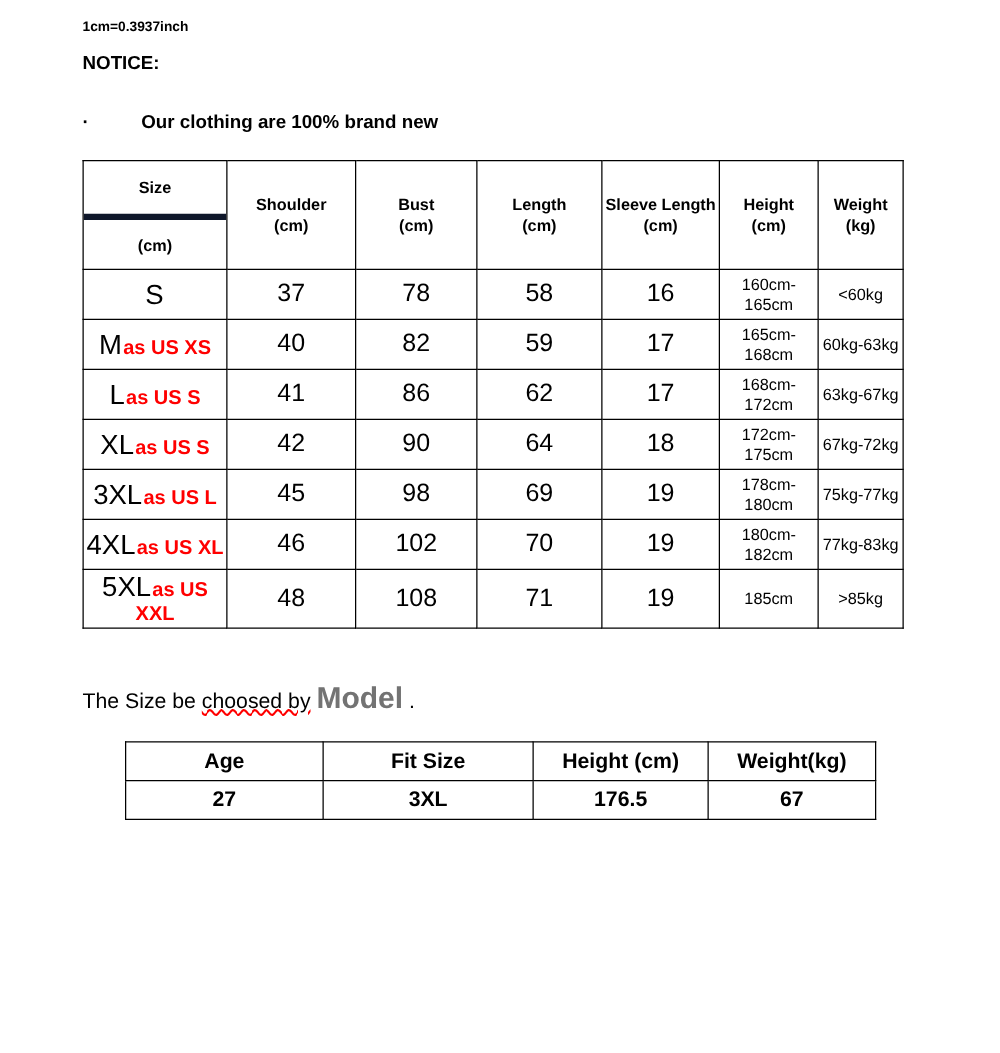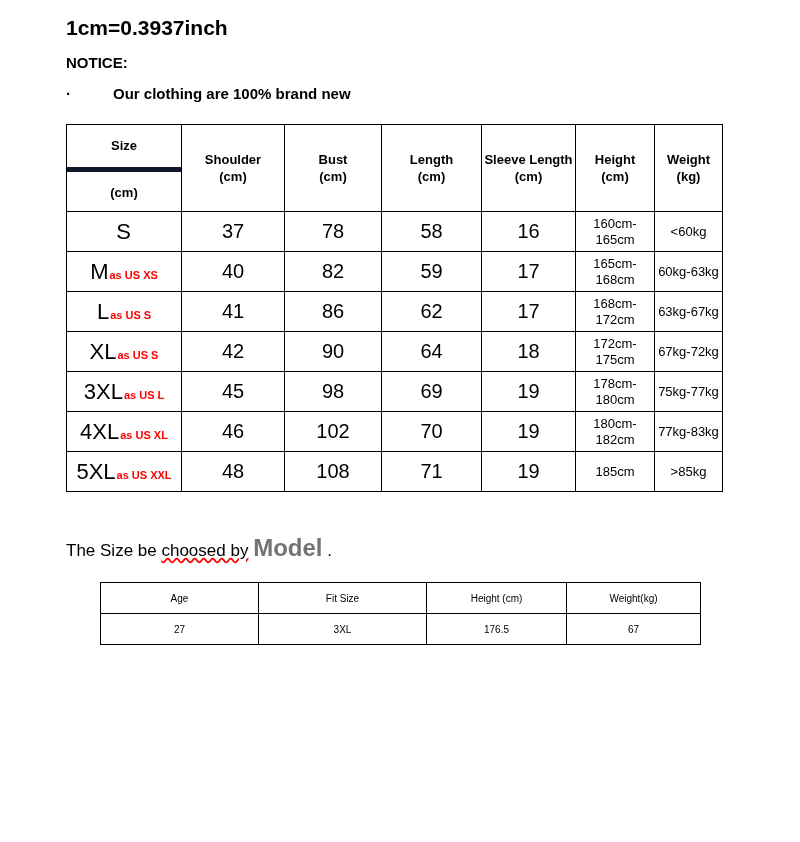--- a/index.html
+++ b/index.html
@@ -4,22 +4,22 @@
 <style>
   * { margin:0; padding:0; box-sizing:border-box; }
   html,body { background:#fff; }
   body {
     width:800px; height:842px;
     font-family:"Liberation Sans","DejaVu Sans",sans-serif;
     color:#000; overflow:hidden;
   }
   .page { padding:16px 58px 0 66px; }
 
-  .conversion { font-weight:bold; font-size:21px; margin-bottom:14px; }
-  .notice-title { font-weight:bold; font-size:15px; margin-bottom:8px; }
+  .conversion { font-weight:bold; font-size:11px; margin-bottom:14px; }
+  .notice-title { font-weight:bold; font-size:15px; margin-bottom:24px; }
 
   .notice p { font-weight:bold; font-size:15px; line-height:29px; margin-bottom:1px; }
   .bullet { display:inline-block; width:47px; font-weight:bold; }
   .txt-sm { font-size:13px; }
   .txt-lg { font-size:15px; }
 
   table.size-table {
     border-collapse:collapse; table-layout:fixed;
     width:656px; margin-top:16px;
   }
@@ -28,37 +28,37 @@
     overflow:hidden;
   }
   .size-table th { font-size:13px; font-weight:bold; height:74px; line-height:17px; padding:2px; }
   .size-table th.size-head { padding:0; }
   .sh-top { border-bottom:5px solid #0f172a; padding:12px 0 13px; }
   .sh-bot { padding:12px 0 10px; }
   .size-table td { height:40px; padding:1px 2px; }
   td.num { font-size:20px; }
   td.sm  { font-size:13px; line-height:16px; }
   .size-label { font-size:22px; }
-  .us-label { color:#ff0000; font-weight:bold; font-size:11px; margin-left:1px; }
+  .us-label { color:#ff0000; font-weight:bold; font-size:16px; margin-left:1px; }
 
   .model-caption { margin:42px 0 0 0; font-size:17px; }
   .squiggle {
     text-decoration-line:underline;
     text-decoration-style:wavy;
     text-decoration-color:#ff0000;
   }
   .model-word { color:#737373; font-weight:bold; font-size:24px; }
 
   table.model-table {
     border-collapse:collapse; table-layout:fixed;
     width:600px; margin:20px 0 0 34px;
   }
   .model-table th, .model-table td {
     border:1px solid #000; text-align:center; vertical-align:middle;
-    font-size:10px; font-weight:normal; height:31px;
+    font-size:17px; font-weight:bold; height:31px;
   }
 </style>
 </head>
 <body>
 
 <div class="page">
 
   <div class="conversion">1cm=0.3937inch</div>
   <div class="notice-title">NOTICE:</div>
 

